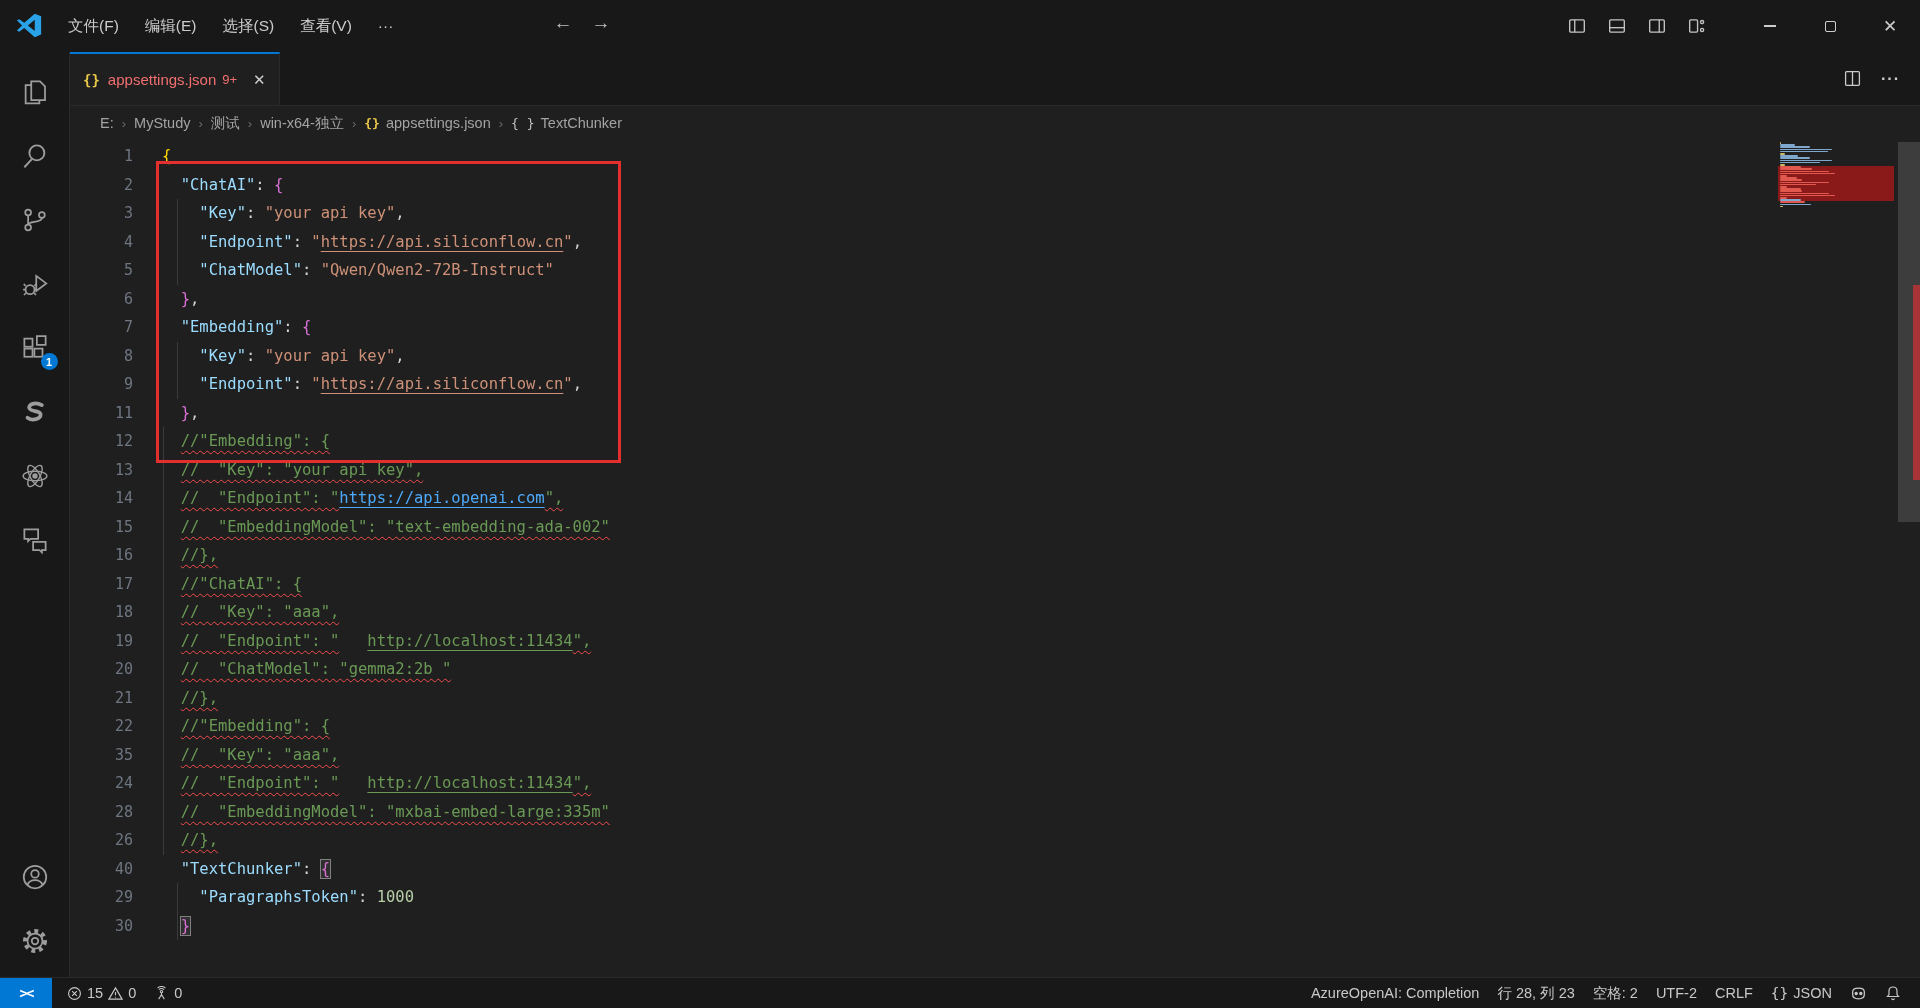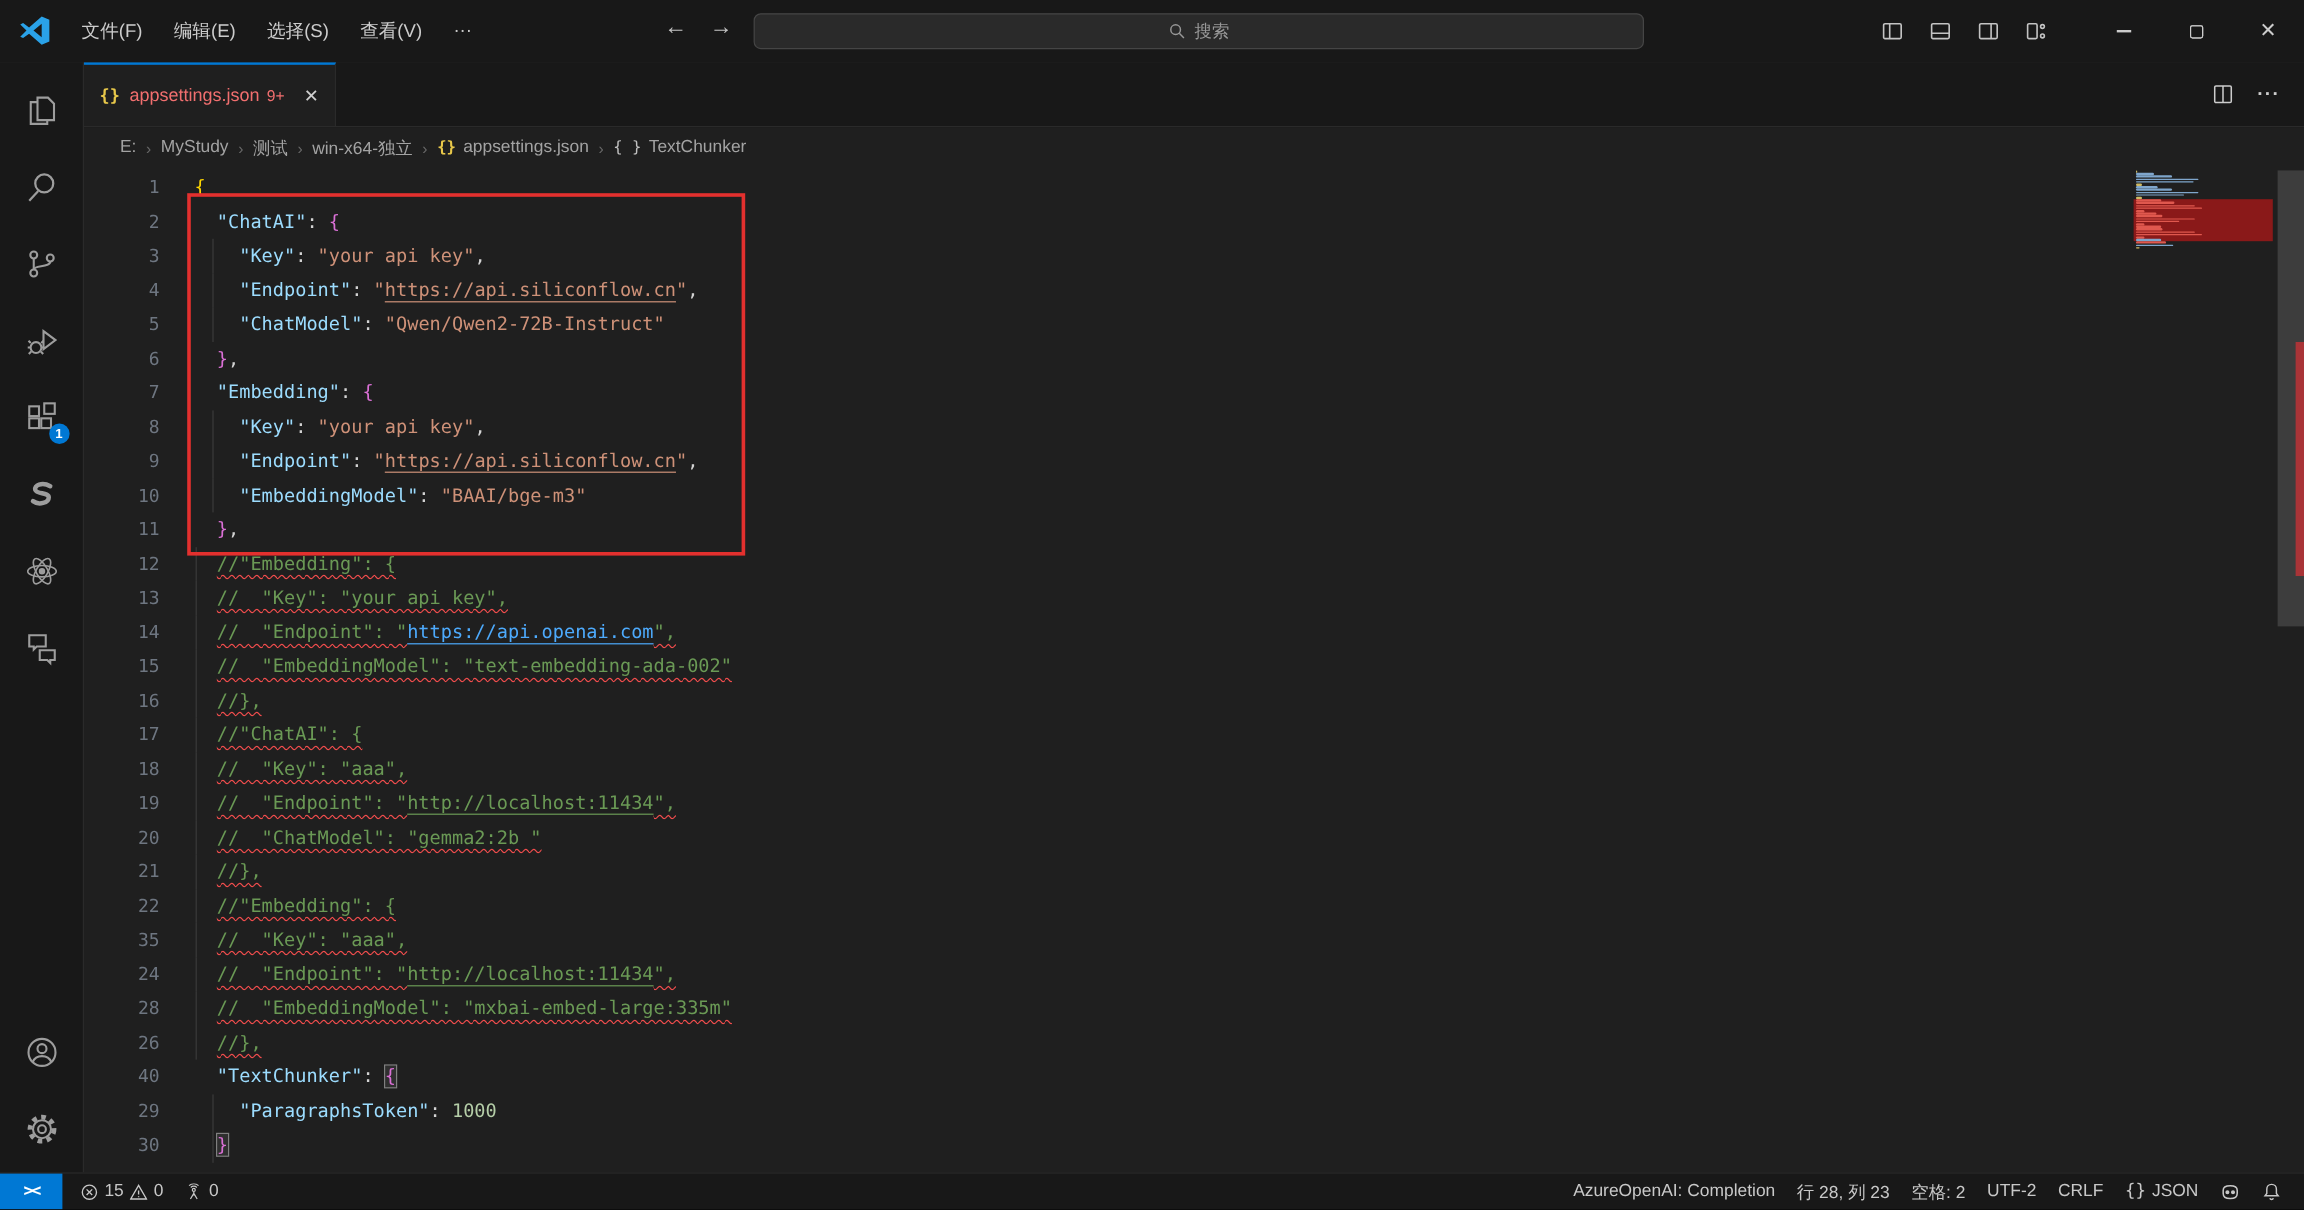--- a/index.html
+++ b/index.html
@@ -59,21 +59,21 @@
   .gutter-num{width:63px;text-align:right;color:#6e7681;font-size:15px;flex:none;}
   .code-text{position:relative;flex:1;padding-left:29px;}
   .cur-line .code-text{background:rgba(255,255,255,0.035);box-shadow:inset 0 1px 0 #3f3f3f,inset 0 -1px 0 #3f3f3f;}
   .cur-line .gutter-num{color:#c6c6c6;}
   .indent-guide{position:absolute;top:0;bottom:0;width:1px;background:#3a3a3a;}
 
   .tk-p{color:#d4d4d4;} .tk-k{color:#9cdcfe;} .tk-s{color:#ce9178;} .tk-n{color:#b5cea8;}
   .tk-b1{color:#ffd700;} .tk-b2{color:#da70d6;} .tk-c{color:#6a9955;}
   .tk-lo{color:#ce9178;text-decoration:underline;text-underline-offset:4px;}
   .tk-lb{color:#4daafc;text-decoration:underline;text-underline-offset:4px;}
-  .tk-lg{color:#6a9955;text-decoration:underline;text-underline-offset:4px;}
+  .tk-lg{color:#6a9955;text-decoration:underline;text-underline-offset:4px;margin-left:28px;}
   .tk-sq{text-decoration:underline wavy #f14c4c;text-decoration-thickness:1px;text-underline-offset:4px;}
   .tk-c.tk-sq,.tk-lb.tk-sq{text-decoration-color:#f14c4c;}
   .tk-bm{outline:1px solid #808080;background:rgba(120,120,120,0.18);}
   .tk-cursor{display:inline-block;width:2px;height:19px;background:#e6e6e6;vertical-align:middle;margin-left:1px;}
 
   .annotation-box{position:absolute;left:86px;top:21px;width:459px;height:296px;border:3px solid #e3302e;z-index:6;pointer-events:none;}
 
   .minimap{position:absolute;left:1708px;top:2px;width:120px;height:220px;}
   .mm-bar{position:absolute;height:1.7px;border-radius:1px;}
   .mm-block{position:absolute;left:0;right:4px;background:rgba(150,24,24,0.9);}
@@ -100,27 +100,20 @@
     </svg>
     <div class="menus">
         <div class="menu-item">文件(F)</div>
         <div class="menu-item">编辑(E)</div>
         <div class="menu-item">选择(S)</div>
         <div class="menu-item">查看(V)</div>
         <div class="menu-item">···</div>
       </div>
     <div class="navarrow nav-back">←</div>
     <div class="navarrow nav-fwd">→</div>
-    <div class="searchbox">
-      <svg width="14" height="14" viewBox="0 0 16 16" fill="none" stroke="#989898" stroke-width="1.4">
-        <circle cx="6.5" cy="6.5" r="4.6"></circle>
-          <path d="M10 10 L14.4 14.4"></path>
-      </svg>
-      <span>搜索</span>
-    </div>
     <div class="layouts">
       <svg width="18" height="18" viewBox="0 0 16 16" fill="none" stroke="#c3c3c3" stroke-width="1.2">
           <rect x="1.5" y="2.5" width="13" height="11" rx="1"></rect>
           <path d="M6 2.5 V13.5"></path>
         </svg>
       <svg width="18" height="18" viewBox="0 0 16 16" fill="none" stroke="#c3c3c3" stroke-width="1.2">
           <rect x="1.5" y="2.5" width="13" height="11" rx="1"></rect>
           <path d="M1.5 9.5 H14.5"></path>
         </svg>
       <svg width="18" height="18" viewBox="0 0 16 16" fill="none" stroke="#c3c3c3" stroke-width="1.2">
@@ -270,21 +263,20 @@
     <div class="code-lines">
         <div class="code-row"><div class="gutter-num">1</div><div class="code-text"><span class="tk-b1">{</span></div></div>
         <div class="code-row"><div class="gutter-num">2</div><div class="code-text"><span class="tk-p">  </span><span class="tk-k">"ChatAI"</span><span class="tk-p">: </span><span class="tk-b2">{</span></div></div>
         <div class="code-row"><div class="gutter-num">3</div><div class="code-text"><span class="indent-guide" style="left: 44px;"></span><span class="tk-p">    </span><span class="tk-k">"Key"</span><span class="tk-p">: </span><span class="tk-s">"your api key"</span><span class="tk-p">,</span></div></div>
         <div class="code-row"><div class="gutter-num">4</div><div class="code-text"><span class="indent-guide" style="left: 44px;"></span><span class="tk-p">    </span><span class="tk-k">"Endpoint"</span><span class="tk-p">: </span><span class="tk-s">"</span><span class="tk-lo">https://api.siliconflow.cn</span><span class="tk-s">"</span><span class="tk-p">,</span></div></div>
         <div class="code-row"><div class="gutter-num">5</div><div class="code-text"><span class="indent-guide" style="left: 44px;"></span><span class="tk-p">    </span><span class="tk-k">"ChatModel"</span><span class="tk-p">: </span><span class="tk-s">"Qwen/Qwen2-72B-Instruct"</span></div></div>
         <div class="code-row"><div class="gutter-num">6</div><div class="code-text"><span class="tk-p">  </span><span class="tk-b2">}</span><span class="tk-p">,</span></div></div>
         <div class="code-row"><div class="gutter-num">7</div><div class="code-text"><span class="tk-p">  </span><span class="tk-k">"Embedding"</span><span class="tk-p">: </span><span class="tk-b2">{</span></div></div>
         <div class="code-row"><div class="gutter-num">8</div><div class="code-text"><span class="indent-guide" style="left: 44px;"></span><span class="tk-p">    </span><span class="tk-k">"Key"</span><span class="tk-p">: </span><span class="tk-s">"your api key"</span><span class="tk-p">,</span></div></div>
         <div class="code-row"><div class="gutter-num">9</div><div class="code-text"><span class="indent-guide" style="left: 44px;"></span><span class="tk-p">    </span><span class="tk-k">"Endpoint"</span><span class="tk-p">: </span><span class="tk-s">"</span><span class="tk-lo">https://api.siliconflow.cn</span><span class="tk-s">"</span><span class="tk-p">,</span></div></div>
-        <div class="code-row"><div class="gutter-num">10</div><div class="code-text"><span class="indent-guide" style="left: 44px;"></span><span class="tk-p">    </span><span class="tk-k">"EmbeddingModel"</span><span class="tk-p">: </span><span class="tk-s">"BAAI/bge-m3"</span></div></div>
         <div class="code-row"><div class="gutter-num">11</div><div class="code-text"><span class="tk-p">  </span><span class="tk-b2">}</span><span class="tk-p">,</span></div></div>
         <div class="code-row"><div class="gutter-num">12</div><div class="code-text"><span class="indent-guide" style="left: 30px;"></span><span class="tk-p">  </span><span class="tk-c tk-sq">//"Embedding": {</span></div></div>
         <div class="code-row"><div class="gutter-num">13</div><div class="code-text"><span class="indent-guide" style="left: 30px;"></span><span class="tk-p">  </span><span class="tk-c tk-sq">//  "Key": "your api key",</span></div></div>
         <div class="code-row"><div class="gutter-num">14</div><div class="code-text"><span class="indent-guide" style="left: 30px;"></span><span class="tk-p">  </span><span class="tk-c tk-sq">//  "Endpoint": "</span><span class="tk-lb">https://api.openai.com</span><span class="tk-c tk-sq">",</span></div></div>
         <div class="code-row"><div class="gutter-num">15</div><div class="code-text"><span class="indent-guide" style="left: 30px;"></span><span class="tk-p">  </span><span class="tk-c tk-sq">//  "EmbeddingModel": "text-embedding-ada-002"</span></div></div>
         <div class="code-row"><div class="gutter-num">16</div><div class="code-text"><span class="indent-guide" style="left: 30px;"></span><span class="tk-p">  </span><span class="tk-c tk-sq">//},</span></div></div>
         <div class="code-row"><div class="gutter-num">17</div><div class="code-text"><span class="indent-guide" style="left: 30px;"></span><span class="tk-p">  </span><span class="tk-c tk-sq">//"ChatAI": {</span></div></div>
         <div class="code-row"><div class="gutter-num">18</div><div class="code-text"><span class="indent-guide" style="left: 30px;"></span><span class="tk-p">  </span><span class="tk-c tk-sq">//  "Key": "aaa",</span></div></div>
         <div class="code-row"><div class="gutter-num">19</div><div class="code-text"><span class="indent-guide" style="left: 30px;"></span><span class="tk-p">  </span><span class="tk-c tk-sq">//  "Endpoint": "</span><span class="tk-lg">http://localhost:11434</span><span class="tk-c tk-sq">",</span></div></div>
         <div class="code-row"><div class="gutter-num">20</div><div class="code-text"><span class="indent-guide" style="left: 30px;"></span><span class="tk-p">  </span><span class="tk-c tk-sq">//  "ChatModel": "gemma2:2b "</span></div></div>

